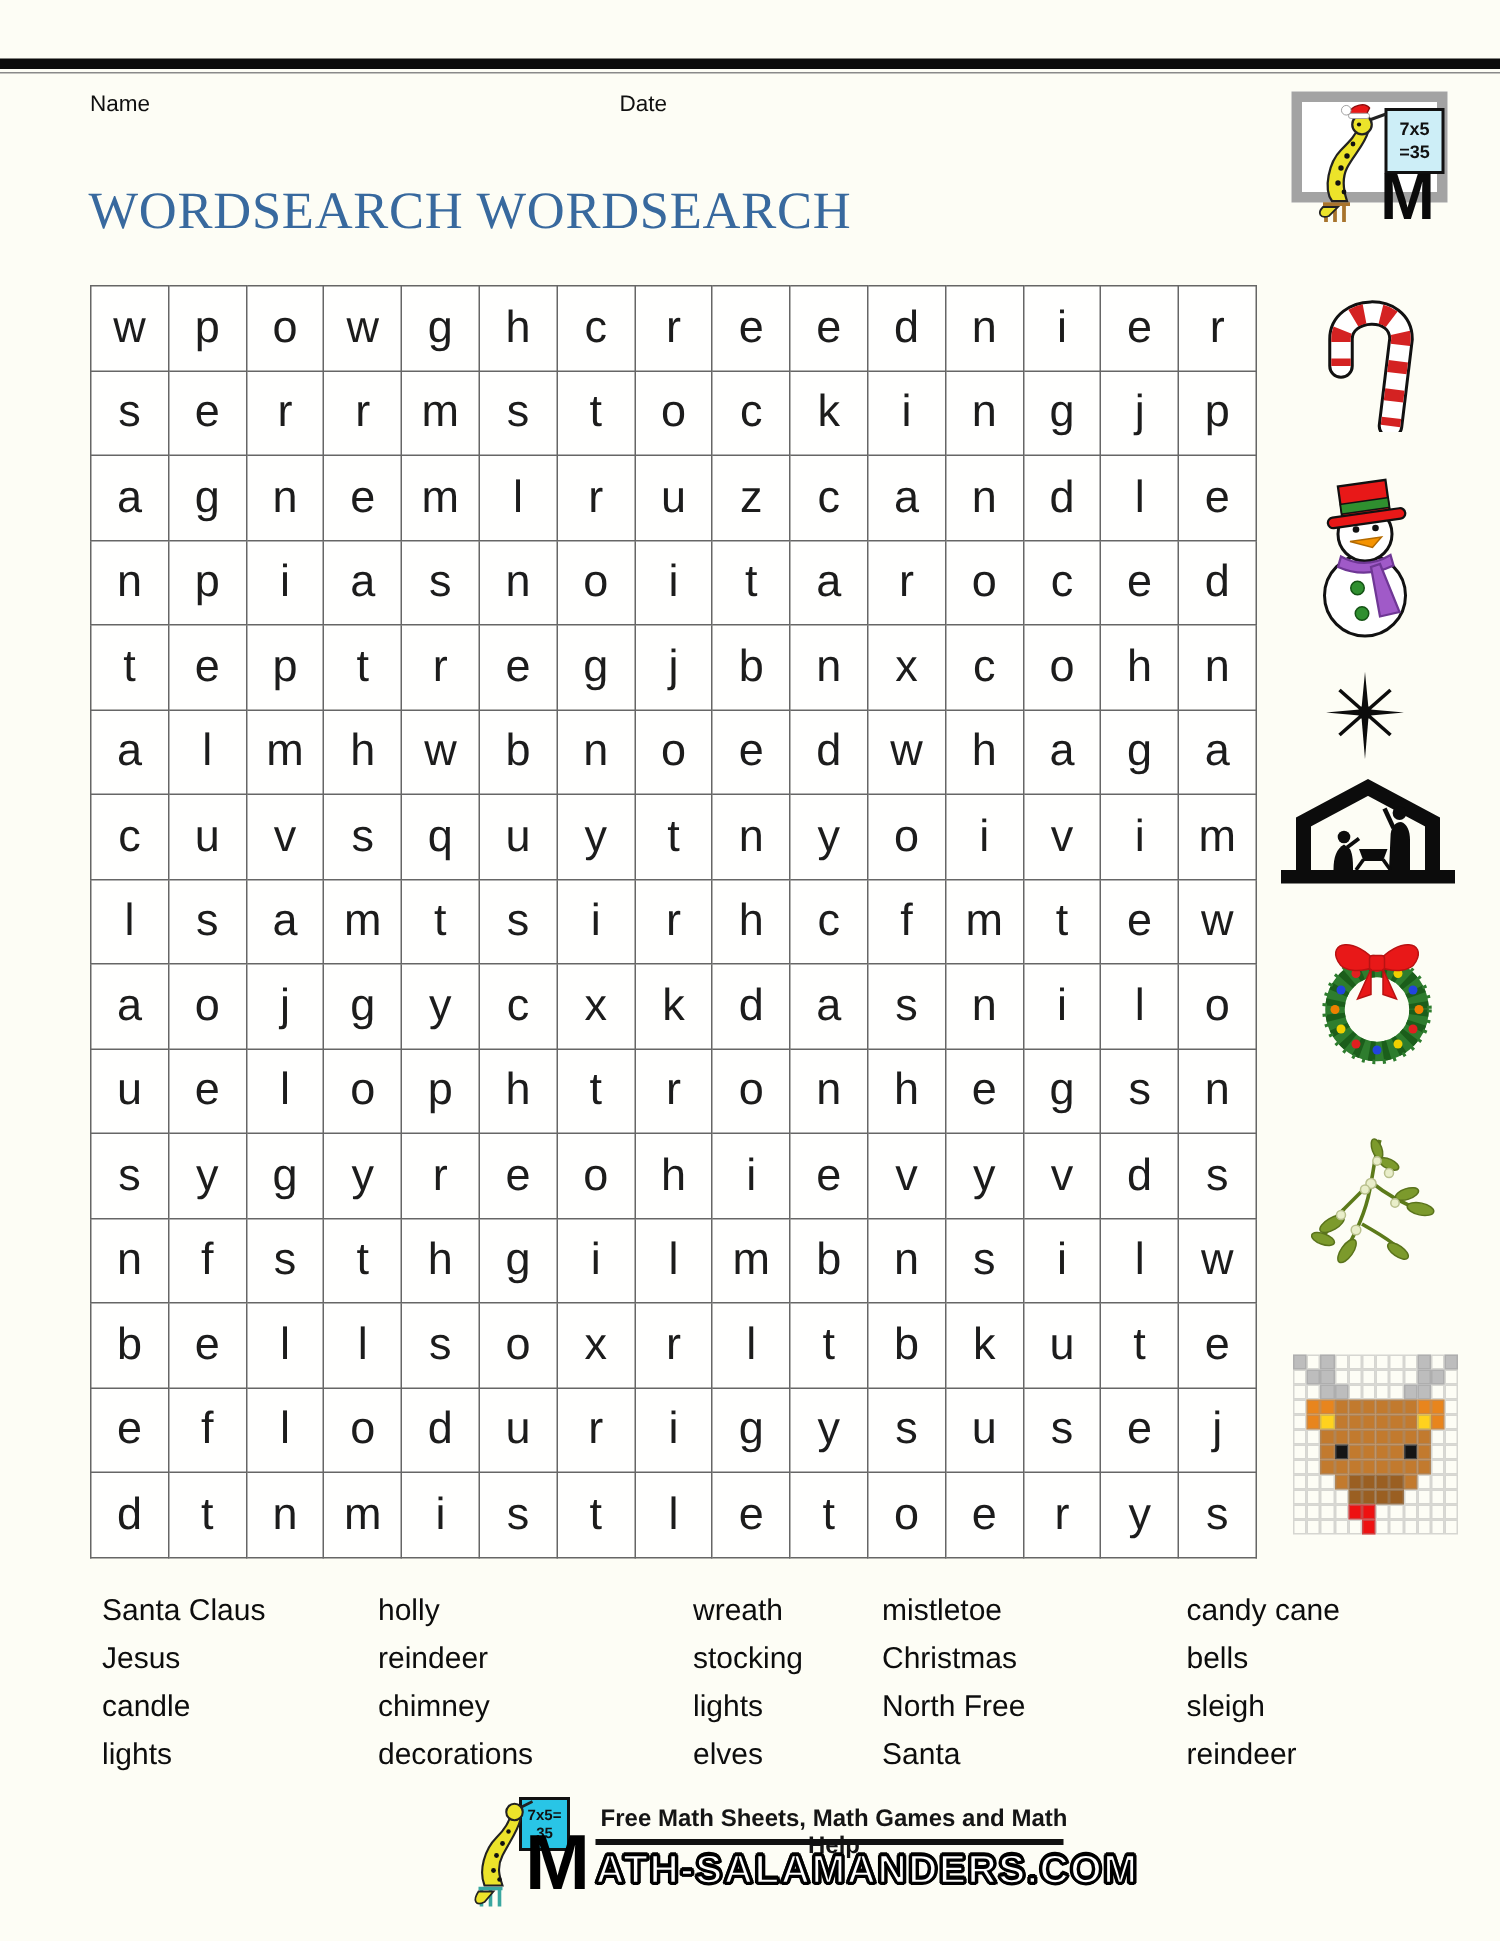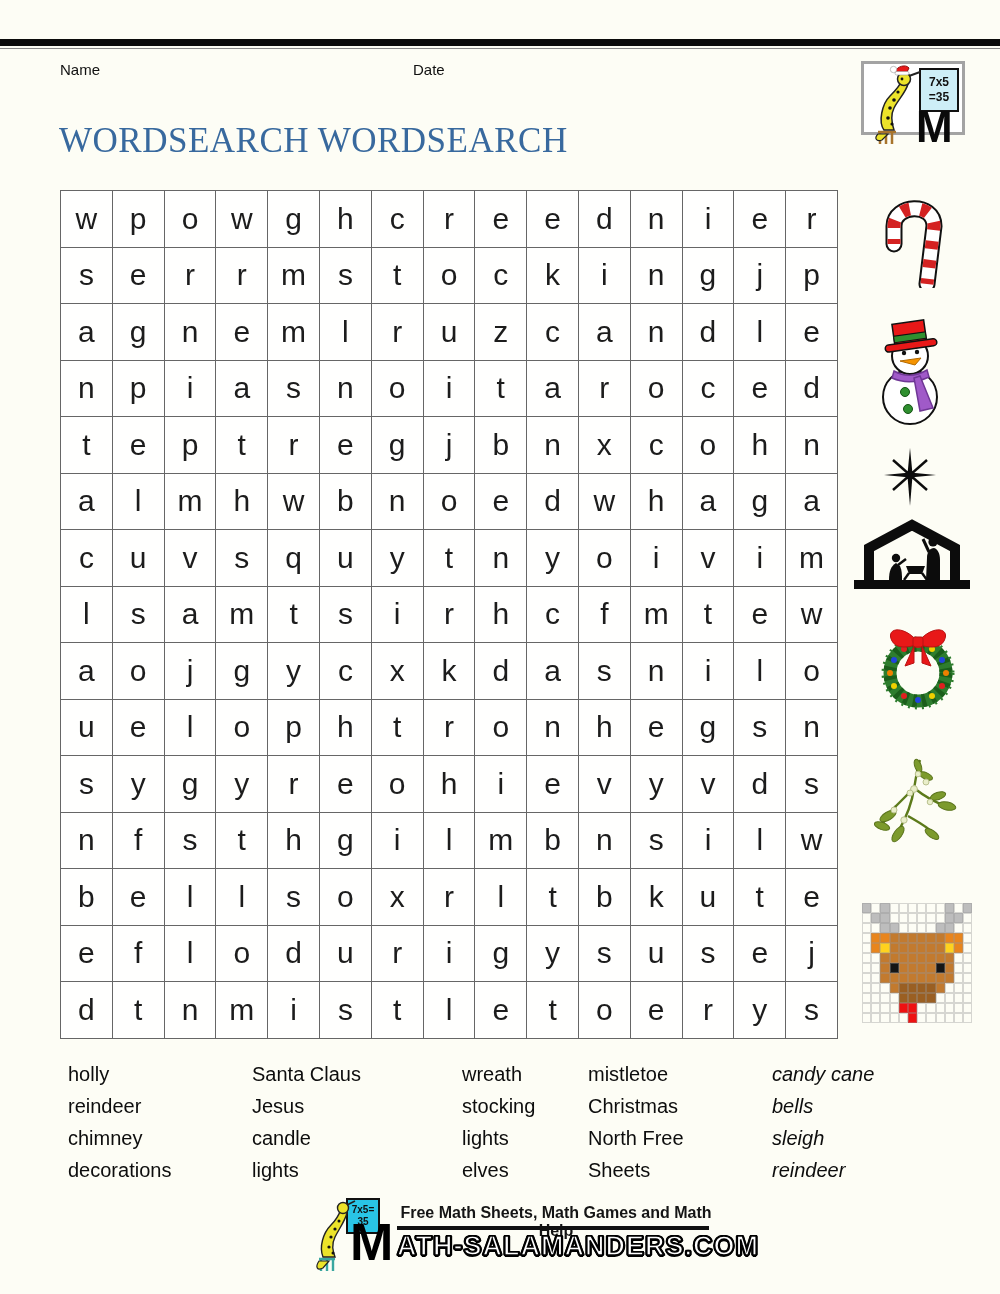--- a/index.html
+++ b/index.html
@@ -5,40 +5,40 @@
   html,body{margin:0;padding:0;}
   body{
     width:1000px;height:1294px;position:relative;overflow:hidden;
     background:#fdfdf5;font-family:"Liberation Sans",sans-serif;color:#111;
   }
   .topbar{position:absolute;left:0;top:39px;width:1000px;height:7px;background:#0b0b0b;}
   .topbar-thin{position:absolute;left:0;top:48px;width:1000px;height:1px;background:#8a8a8a;}
   .name-label{position:absolute;left:60px;top:61px;font-size:15px;color:#101010;}
   .date-label{position:absolute;left:413px;top:61px;font-size:15px;color:#101010;}
   .header-logo{position:absolute;left:861px;top:61px;width:104px;height:74px;background:#ffffff;
-    border:3px solid #a3a3a3;box-sizing:border-box;}
+    border:7px solid #a3a3a3;box-sizing:border-box;}
   .page-title{position:absolute;left:59px;top:121px;font-family:"Liberation Serif",serif;
     font-size:35px;color:#38699e;letter-spacing:.5px;white-space:nowrap;}
   table.wsgrid{position:absolute;left:60px;top:190px;border-collapse:collapse;table-layout:fixed;}
   table.wsgrid td{
     width:50.8px;height:55.5px;border:1px solid #666;background:#fffffe;
     text-align:center;vertical-align:middle;font-size:30px;color:#1c1c1c;padding:0;
     font-family:"Liberation Sans",sans-serif;
   }
   .icon-wrap{position:absolute;}
   #reindeer{position:absolute;left:862px;top:903px;display:grid;
     grid-template-columns:repeat(12,9.2px);grid-auto-rows:10px;}
   #reindeer .px{box-sizing:border-box;border:1px solid rgba(150,150,150,.38);}
   .word-list{position:absolute;left:0;top:1058px;width:1000px;height:140px;}
   .word-col{position:absolute;top:0;font-size:20px;line-height:32px;color:#0d0d0d;}
   .word-col:nth-child(1){left:68px;}
   .word-col:nth-child(2){left:252px;}
   .word-col:nth-child(3){left:462px;}
   .word-col:nth-child(4){left:588px;}
-  .word-col:nth-child(5){left:772px;font-style:italic;}
+  .word-col:nth-child(5){left:791px;}
   .footer-logo{position:absolute;left:311px;top:1197px;width:72px;height:80px;}
   .footer-tagline{position:absolute;left:400px;top:1204px;width:312px;text-align:center;
     font-size:16px;font-weight:bold;color:#151515;}
   .footer-line{position:absolute;left:397px;top:1226px;width:312px;height:4px;background:#111;}
   .footer-m{position:absolute;left:350px;top:1216px;font-size:52px;font-weight:bold;color:#000;
     font-family:"Liberation Sans",sans-serif;line-height:1;}
   .footer-site{position:absolute;left:397px;top:1233px;font-size:27px;font-weight:bold;
     letter-spacing:1px;color:#fff;-webkit-text-stroke:1.6px #000;
     text-shadow:-1.5px 0 #000,1.5px 0 #000,0 -1.5px #000,0 1.5px #000,
       -1px -1px #000,1px 1px #000,-1px 1px #000,1px -1px #000;
@@ -600,42 +600,42 @@
     <div class="px"></div>
     <div class="px"></div>
     <div class="px"></div>
     <div class="px"></div>
     <div class="px"></div>
     <div class="px"></div>
   </div>
 
 <div class="word-list">
     <div class="word-col">
+      <div>Santa Claus</div>
+      <div>Jesus</div>
+      <div>candle</div>
+      <div>lights</div>
+    </div>
+    <div class="word-col">
       <div>holly</div>
       <div>reindeer</div>
       <div>chimney</div>
       <div>decorations</div>
-    </div>
-    <div class="word-col">
-      <div>Santa Claus</div>
-      <div>Jesus</div>
-      <div>candle</div>
-      <div>lights</div>
     </div>
     <div class="word-col">
       <div>wreath</div>
       <div>stocking</div>
       <div>lights</div>
       <div>elves</div>
     </div>
     <div class="word-col">
       <div>mistletoe</div>
       <div>Christmas</div>
       <div>North Free</div>
-      <div>Sheets</div>
+      <div>Santa</div>
     </div>
     <div class="word-col">
       <div>candy cane</div>
       <div>bells</div>
       <div>sleigh</div>
       <div>reindeer</div>
     </div>
   </div>
 
 <div class="footer-logo">

